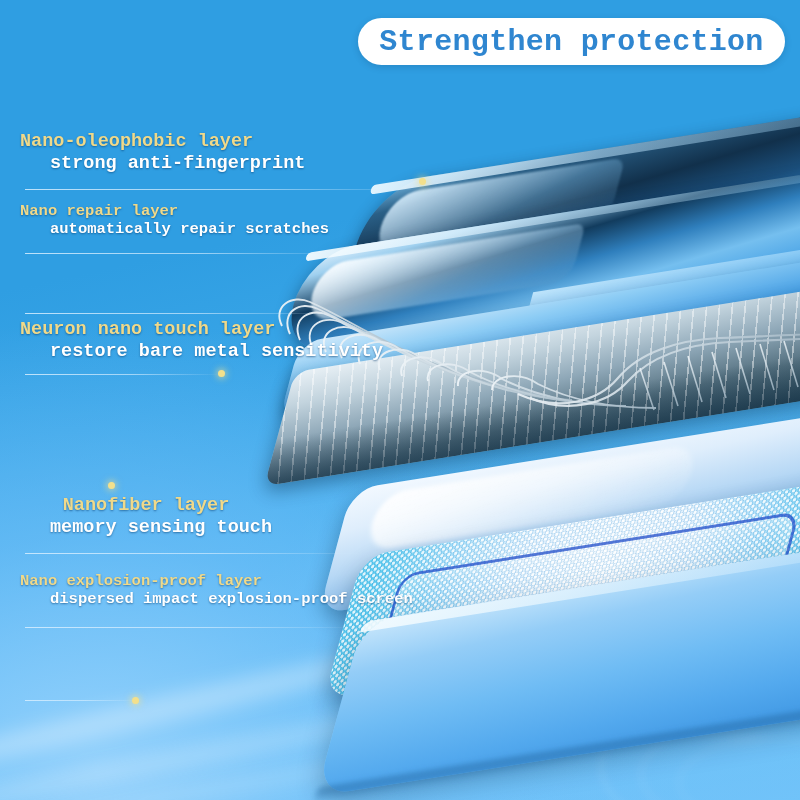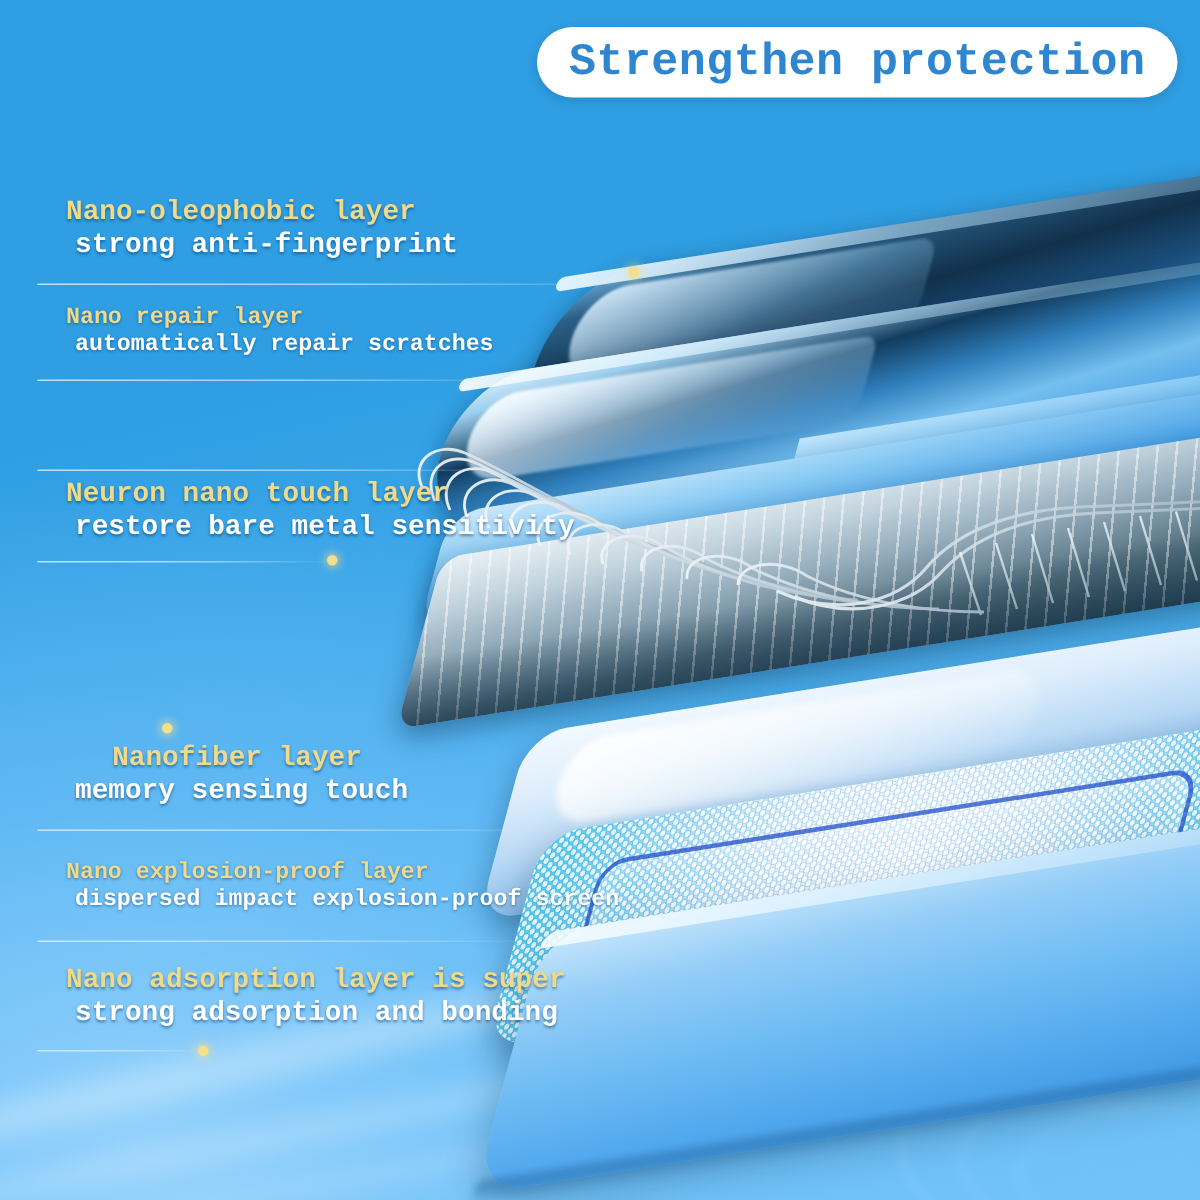--- a/index.html
+++ b/index.html
@@ -25,21 +25,21 @@
   }
   #title-pill .txt{
     color:#2f86d0;font-size:30px;font-weight:bold;letter-spacing:.3px;line-height:1;
     white-space:nowrap;
   }
 
   
   .label-block{position:absolute;z-index:40;}
   .lbl-head{
     color:#efd98a;font-size:18.5px;font-weight:bold;line-height:1.18;
-    text-shadow:0 1px 2px rgba(0,55,105,.55);white-space:nowrap;margin-left:24px;
+    text-shadow:0 1px 2px rgba(0,55,105,.55);white-space:nowrap;
   }
   .lbl-sub{
     color:#ffffff;font-size:18.5px;font-weight:bold;line-height:1.18;
     text-shadow:0 1px 2px rgba(0,55,105,.55);white-space:nowrap;margin-left:30px;
   }
   .lbl-head.sm,.lbl-sub.sm{font-size:15.5px;}
   .divider{
     position:absolute;height:1px;z-index:39;
     background:linear-gradient(90deg,rgba(215,238,255,.85) 0%,rgba(215,238,255,.65) 55%,rgba(215,238,255,0) 100%);
   }
@@ -308,20 +308,16 @@
   </div>
   <div class="divider" style="left:25px;top:553px;width:340px;"></div>
   <div class="dot" style="left:108px;top:482px;"></div>
 
   <div class="label-block" style="left:20px;top:572px;">
     <div class="lbl-head sm">Nano explosion-proof layer</div>
     <div class="lbl-sub sm">dispersed impact explosion-proof screen</div>
   </div>
   <div class="divider" style="left:25px;top:627px;width:330px;"></div>
 
-  <div class="label-block" style="left:20px;top:643px;">
-    <div class="lbl-head">Nano adsorption layer is super</div>
-    <div class="lbl-sub">strong adsorption and bonding</div>
-  </div>
   <div class="divider" style="left:25px;top:700px;width:110px;"></div>
   <div class="dot" style="left:132px;top:697px;"></div>
 
 </div>
 
 </body></html>

